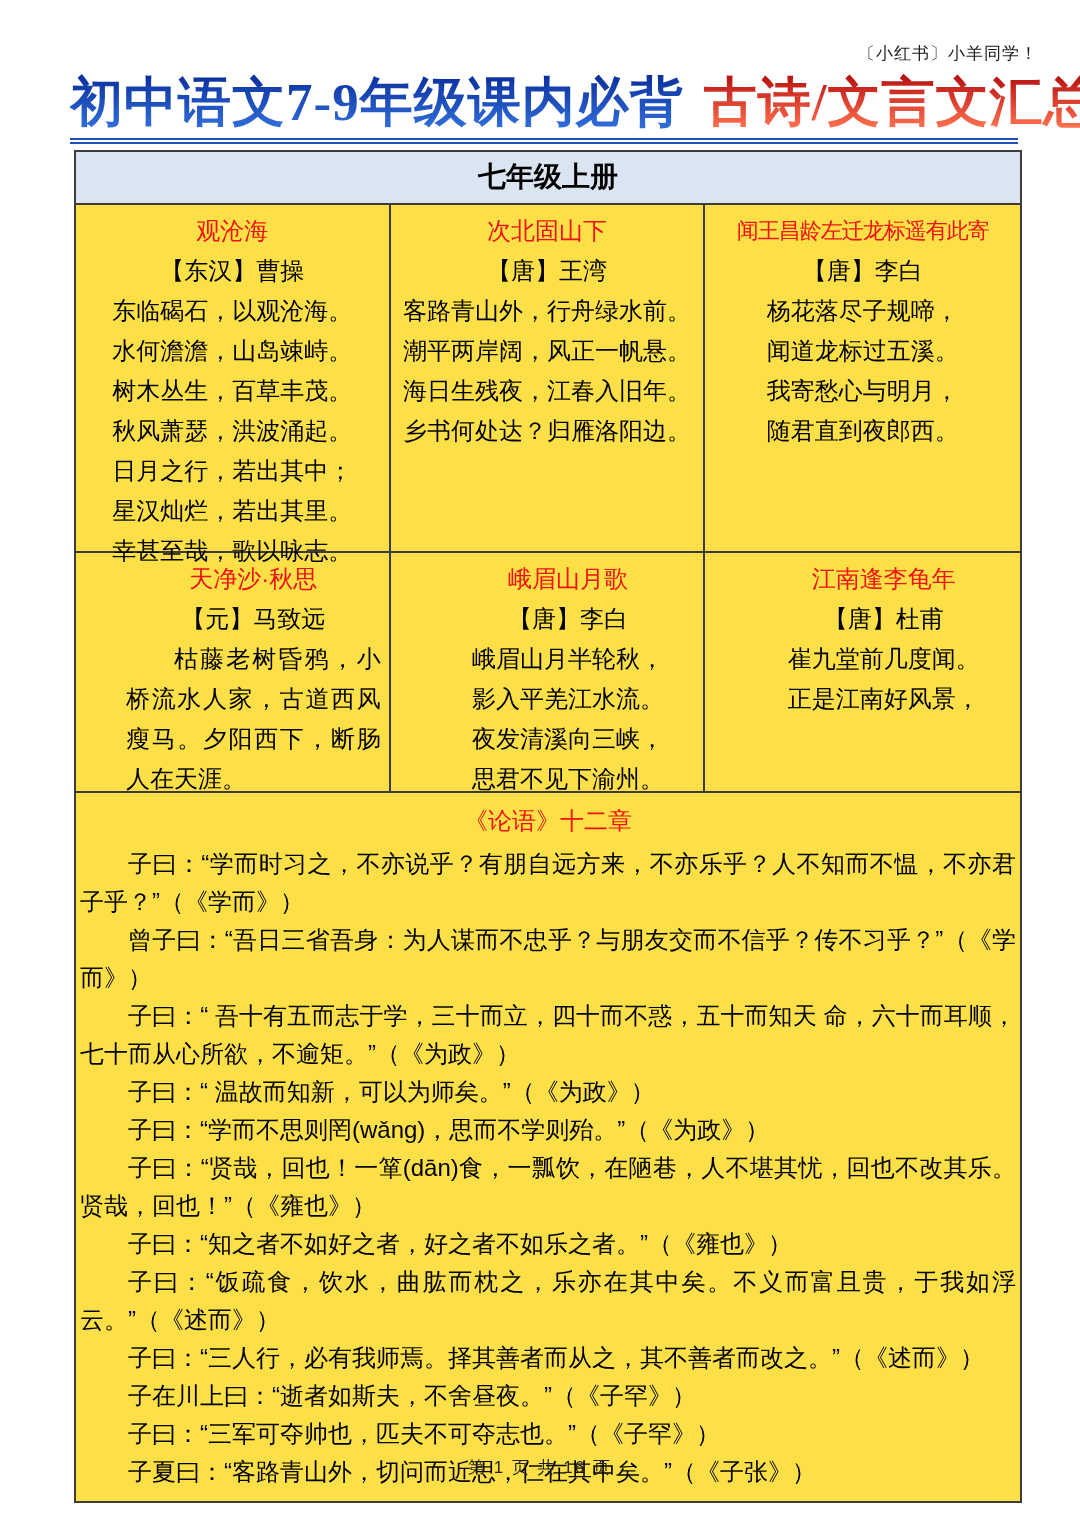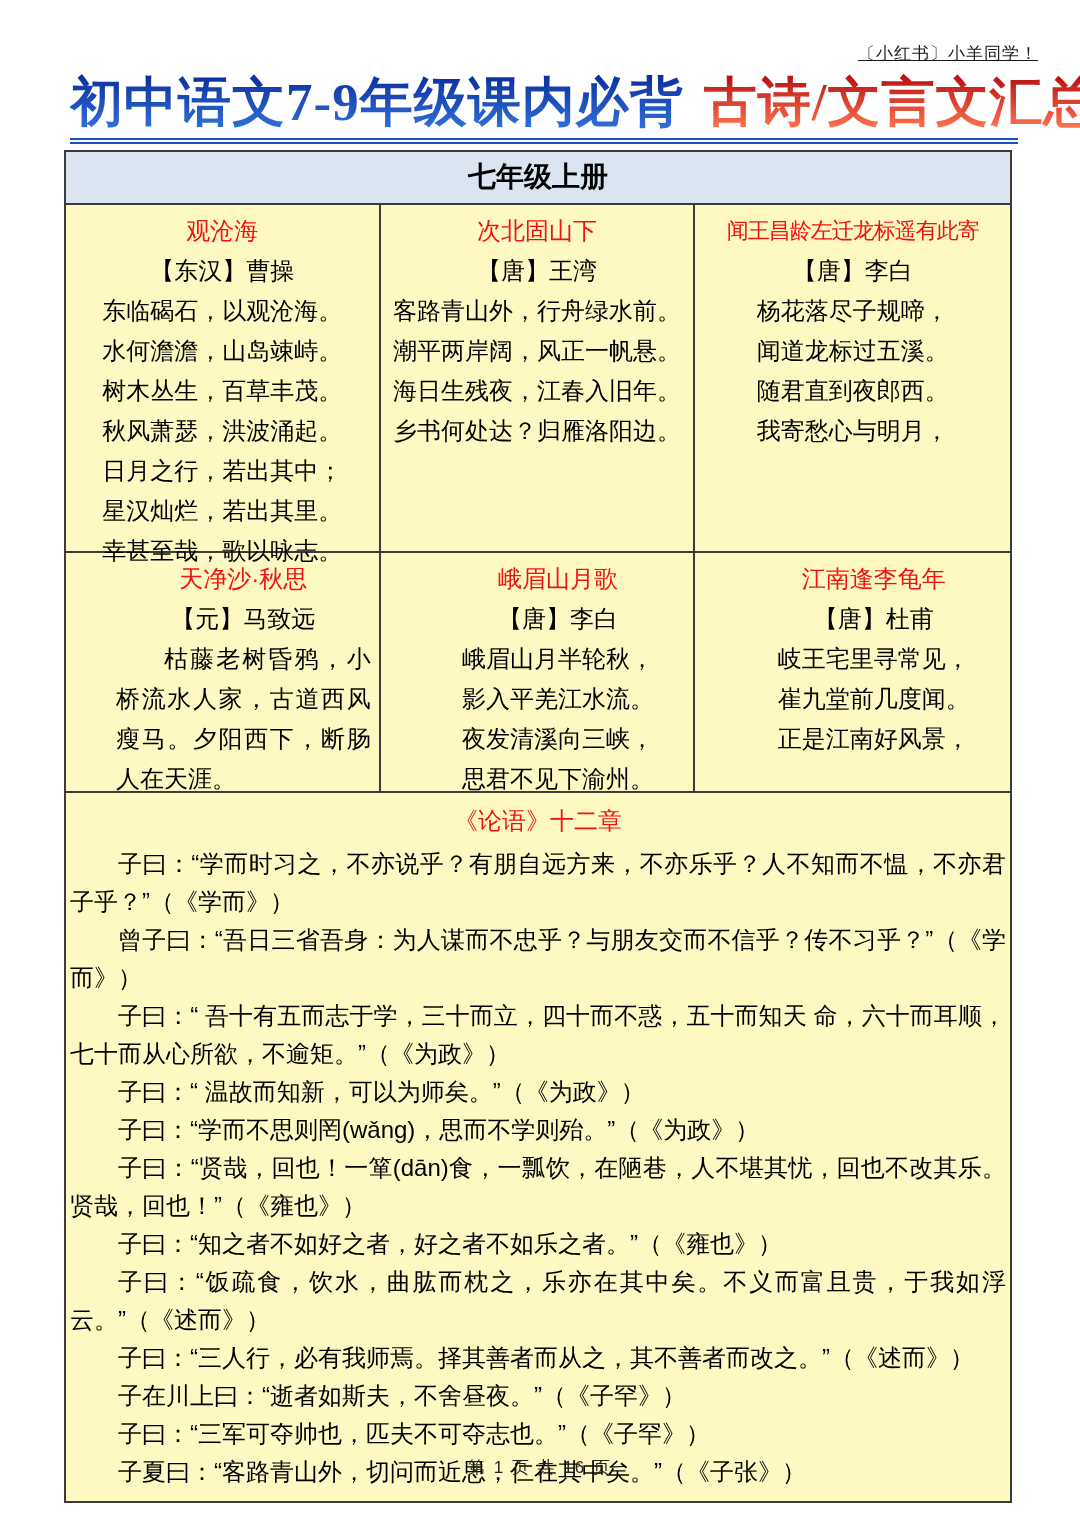--- a/index.html
+++ b/index.html
@@ -7,21 +7,21 @@
     width:1080px;height:1527px;
     background:#ffffff;
     position:relative;
     overflow:hidden;
     font-family:"Liberation Sans","DejaVu Sans",sans-serif;
     color:#000;
   }
   
   .watermark{
     position:absolute;top:42px;right:42px;
-    font-size:17px;color:#1a1a1a;letter-spacing:1px;text-decoration:underline;
+    font-size:17px;color:#1a1a1a;letter-spacing:1px;
   }
   
   .title-wrap{
     position:absolute;left:70px;top:74px;width:948px;
     border-bottom:6px double #1d4fc0;
     padding-bottom:8px;
     white-space:nowrap;
     font-family:"Liberation Serif","DejaVu Serif",serif;
     font-weight:900;
     font-size:53px;line-height:56px;
@@ -34,24 +34,24 @@
   }
   .title-red{
     margin-left:20px;
     background:linear-gradient(180deg,#b30d0d 0%,#ff7150 95%);
     -webkit-background-clip:text;background-clip:text;
     color:#e03b25;-webkit-text-fill-color:transparent;
     letter-spacing:1px;
   }
   
   .sheet{
-    position:absolute;left:64px;top:150px;width:948px;
+    position:absolute;left:74px;top:150px;width:948px;
     border:2px solid #3c3c3c;
     box-sizing:border-box;
-    background:#fef9c3;
+    background:#fde047;
   }
   .section-header{
     background:#dbe5f1;
     border-bottom:2px solid #3c3c3c;
     text-align:center;
     font-size:28px;font-weight:bold;
     padding:6px 0 7px;
     color:#000;
   }
   .poem-grid{
@@ -131,43 +131,42 @@
       <div class="poem-line">客路青山外，行舟绿水前。</div>
       <div class="poem-line">潮平两岸阔，风正一帆悬。</div>
       <div class="poem-line">海日生残夜，江春入旧年。</div>
       <div class="poem-line">乡书何处达？归雁洛阳边。</div>
     </div>
     <div class="poem-cell">
       <div class="poem-title small">闻王昌龄左迁龙标遥有此寄</div>
       <div class="poem-author">【唐】李白</div>
       <div class="poem-line">杨花落尽子规啼，</div>
       <div class="poem-line">闻道龙标过五溪。</div>
+      <div class="poem-line">我寄愁心与明月，</div>
       <div class="poem-line">随君直到夜郎西。</div>
-      <div class="poem-line">我寄愁心与明月，</div>
     </div>
   </div>
 
   <div class="poem-grid row2">
     <div class="poem-cell">
       <div class="poem-title">天净沙·秋思</div>
       <div class="poem-author">【元】马致远</div>
       <div class="poem-para">枯藤老树昏鸦，小桥流水人家，古道西风瘦马。夕阳西下，断肠人在天涯。</div>
     </div>
     <div class="poem-cell">
       <div class="poem-title">峨眉山月歌</div>
       <div class="poem-author">【唐】李白</div>
       <div class="poem-line">峨眉山月半轮秋，</div>
       <div class="poem-line">影入平羌江水流。</div>
       <div class="poem-line">夜发清溪向三峡，</div>
       <div class="poem-line">思君不见下渝州。</div>
     </div>
     <div class="poem-cell">
       <div class="poem-title">江南逢李龟年</div>
       <div class="poem-author">【唐】杜甫</div>
-      <div class="poem-line">岐王宅里寻常见，</div>
       <div class="poem-line">崔九堂前几度闻。</div>
       <div class="poem-line">正是江南好风景，</div>
     </div>
   </div>
 
   <div class="lunyu-cell">
     <div class="lunyu-title">《论语》十二章</div>
     <p>子曰：“学而时习之，不亦说乎？有朋自远方来，不亦乐乎？人不知而不愠，不亦君子乎？”（《学而》）</p>
     <p>曾子曰：“吾日三省吾身：为人谋而不忠乎？与朋友交而不信乎？传不习乎？”（《学而》）</p>
     <p>子曰：“ 吾十有五而志于学，三十而立，四十而不惑，五十而知天 命，六十而耳顺，七十而从心所欲，不逾矩。”（《为政》）</p>

